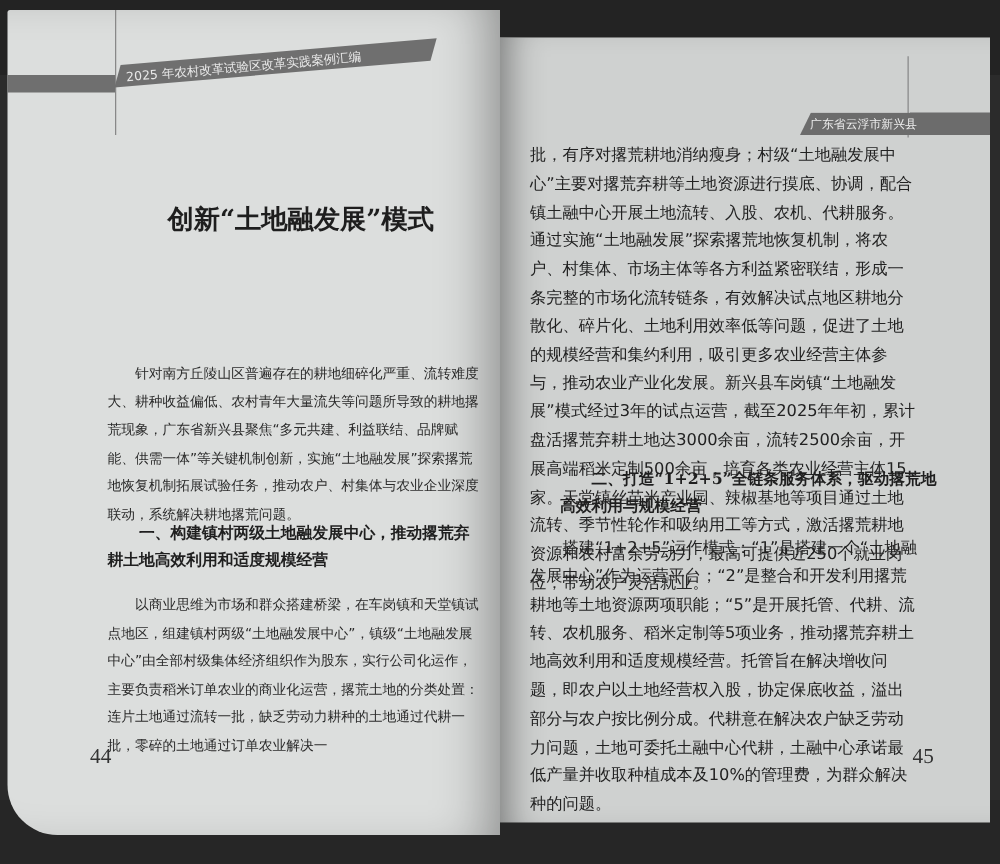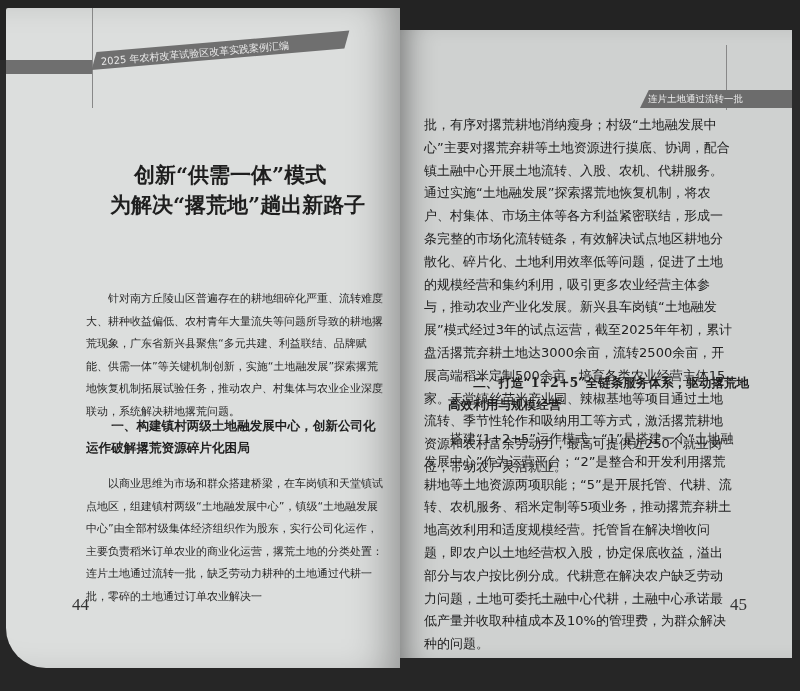--- a/index.html
+++ b/index.html
@@ -44,28 +44,27 @@
 <div class="page-right"></div>
 
 <div class="left-rule"></div>
 <div class="banner-left-stub"></div>
 <div class="banner-left"></div>
 <div class="banner-left-text">2025 年农村改革试验区改革实践案例汇编</div>
 
 <div class="right-rule"></div>
 <div class="banner-right"></div>
 <div class="banner-right-stub"></div>
-<div class="banner-right-text">连片土地通过流转一批</div>
+<div class="banner-right-text">广东省云浮市新兴县</div>
 
 <div class="title-block">
-  <div class="title-line title-l1">创新“供需一体”模式</div>
-  <div class="title-line title-l2">为解决“撂荒地”趟出新路子</div>
+  <div class="title-line title-l1">创新“土地融发展”模式</div>
 </div>
 
 <div class="body-left indent" style="top:288px;">针对南方丘陵山区普遍存在的耕地细碎化严重、流转难度大、耕种收益偏低、农村青年大量流失等问题所导致的耕地撂荒现象，广东省新兴县聚焦“多元共建、利益联结、品牌赋能、供需一体”等关键机制创新，实施“土地融发展”探索撂荒地恢复机制拓展试验任务，推动农户、村集体与农业企业深度联动，系统解决耕地撂荒问题。</div>
-<div class="body-left heading indent" style="top:415px;">一、构建镇村两级土地融发展中心，创新公司化运作破解撂荒资源碎片化困局</div>
+<div class="body-left heading indent" style="top:415px;">一、构建镇村两级土地融发展中心，推动撂荒弃耕土地高效利用和适度规模经营</div>
 <div class="body-left indent" style="top:473px;">以商业思维为市场和群众搭建桥梁，在车岗镇和天堂镇试点地区，组建镇村两级“土地融发展中心”，镇级“土地融发展中心”由全部村级集体经济组织作为股东，实行公司化运作，主要负责稻米订单农业的商业化运营，撂荒土地的分类处置：连片土地通过流转一批，缺乏劳动力耕种的土地通过代耕一批，零碎的土地通过订单农业解决一</div>
 <div class="pagenum" style="left:72px;top:595px;">44</div>
 
 <div class="body-right" style="top:114px;">批，有序对撂荒耕地消纳瘦身；村级“土地融发展中心”主要对撂荒弃耕等土地资源进行摸底、协调，配合镇土融中心开展土地流转、入股、农机、代耕服务。通过实施“土地融发展”探索撂荒地恢复机制，将农户、村集体、市场主体等各方利益紧密联结，形成一条完整的市场化流转链条，有效解决试点地区耕地分散化、碎片化、土地利用效率低等问题，促进了土地的规模经营和集约利用，吸引更多农业经营主体参与，推动农业产业化发展。新兴县车岗镇“土地融发展”模式经过3年的试点运营，截至2025年年初，累计盘活撂荒弃耕土地达3000余亩，流转2500余亩，开展高端稻米定制500余亩，培育各类农业经营主体15家。天堂镇丝苗米产业园、辣椒基地等项目通过土地流转、季节性轮作和吸纳用工等方式，激活撂荒耕地资源和农村富余劳动力，最高可提供近250个就业岗位，带动农户灵活就业。</div>
 <div class="body-right heading indent" style="top:372px;margin-left:24px;">二、打造“1+2+5”全链条服务体系，驱动撂荒地高效利用与规模经营</div>
 <div class="body-right indent" style="top:428px;">搭建“1+2+5”运作模式：“1”是搭建一个“土地融发展中心”作为运营平台；“2”是整合和开发利用撂荒耕地等土地资源两项职能；“5”是开展托管、代耕、流转、农机服务、稻米定制等5项业务，推动撂荒弃耕土地高效利用和适度规模经营。托管旨在解决增收问题，即农户以土地经营权入股，协定保底收益，溢出部分与农户按比例分成。代耕意在解决农户缺乏劳动力问题，土地可委托土融中心代耕，土融中心承诺最低产量并收取种植成本及10%的管理费，为群众解决种的问题。</div>
 <div class="pagenum" style="left:730px;top:595px;">45</div>
 
 </body></html>

